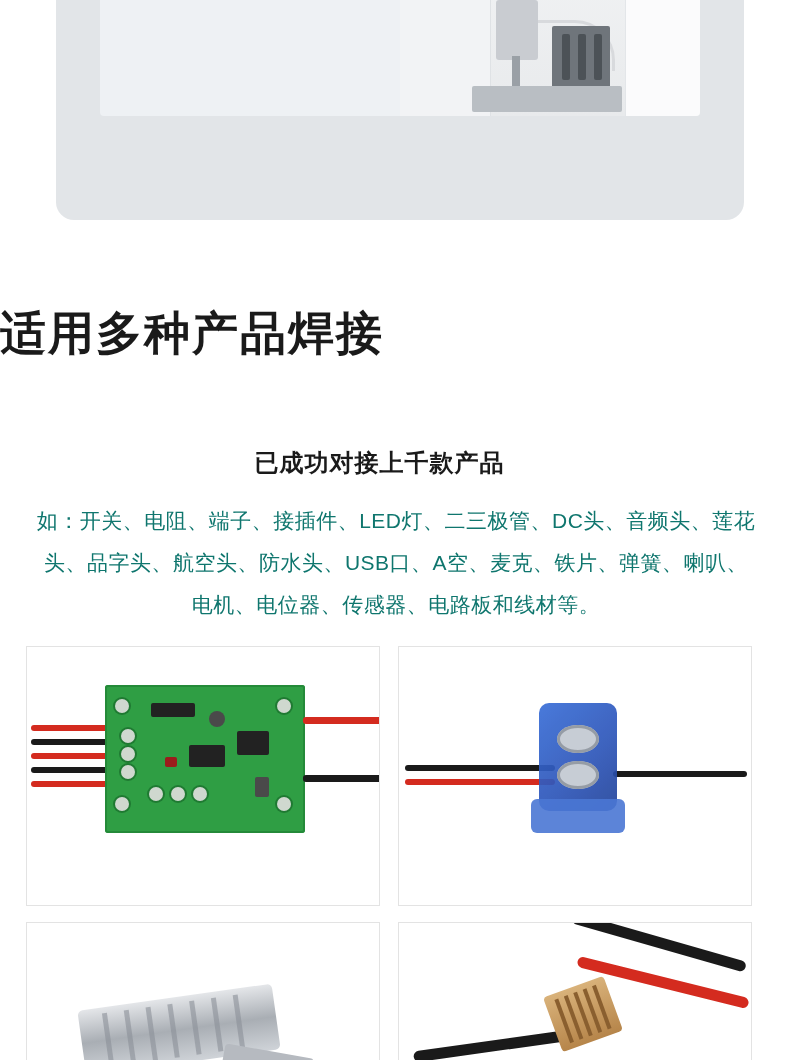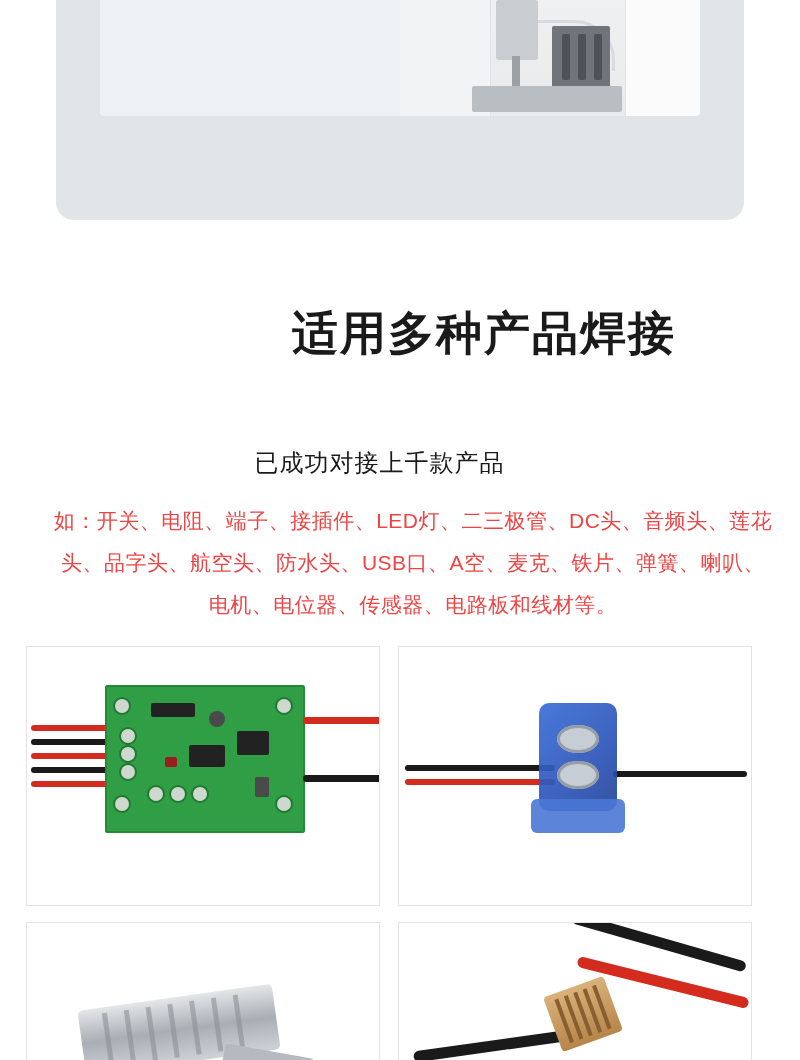--- a/index.html
+++ b/index.html
@@ -135,21 +135,21 @@
     background: #fbfbfc;
     border-left: 1px solid #e3e6e9;
   }
 
   
   .headline {
     position: absolute;
     left: 0;
     top: 306px;
     width: 676px;
-    text-align: right;
+    text-align: left;
     font-size: 46px;
     line-height: 1.2;
     font-weight: bold;
     color: #1a1a1a;
     letter-spacing: 2px;
   }
   .sub1 {
     position: absolute;
     left: 0;
     top: 400px;
@@ -160,33 +160,33 @@
     color: #1a1a1a;
     letter-spacing: 1px;
   }
   .sub2 {
     position: absolute;
     left: 0;
     top: 447px;
     width: 759px;
     text-align: center;
     font-size: 24px;
-    font-weight: normal;
+    font-weight: bold;
     color: #1a1a1a;
     letter-spacing: 1px;
   }
   .desc {
     position: absolute;
-    left: 51px;
+    left: 34px;
     top: 500px;
     width: 724px;
     text-align: center;
     font-size: 21px;
     line-height: 42px;
-    color: #ef4444;
+    color: #0f766e;
     letter-spacing: 0.5px;
   }
 
   
   .grid {
     position: absolute;
     left: 26px;
     top: 646px;
     width: 750px;
     display: flex;

